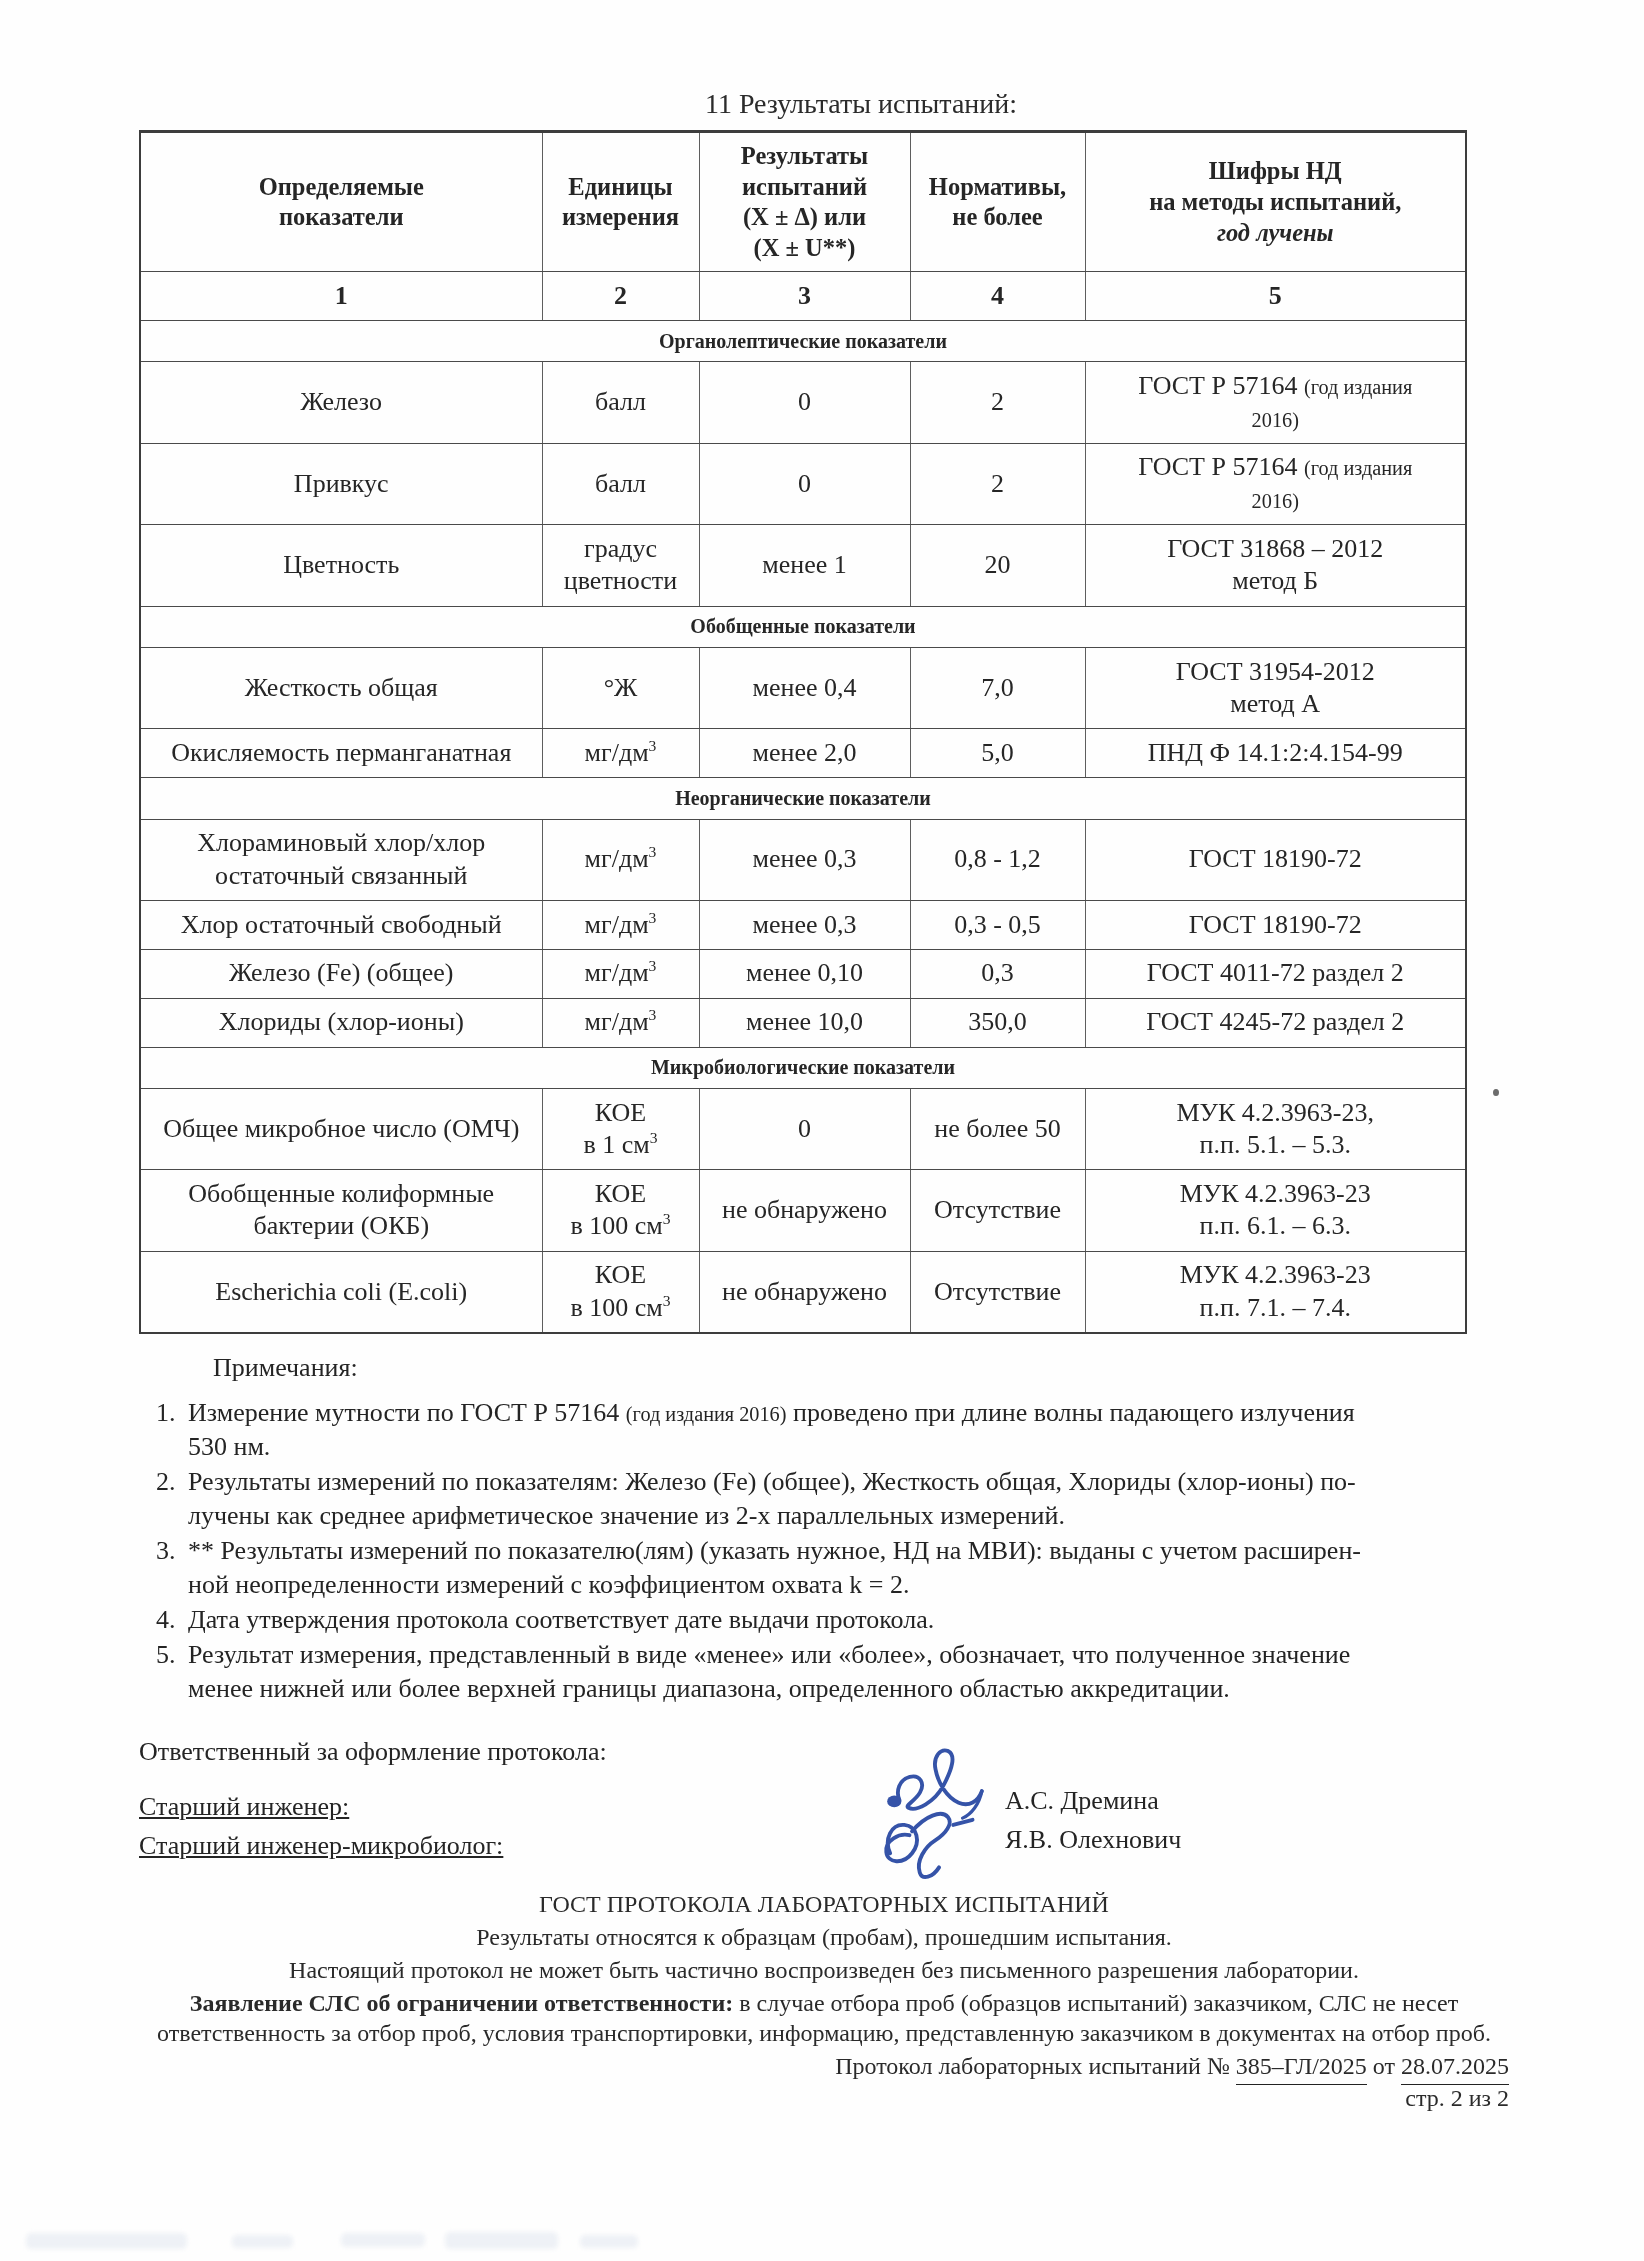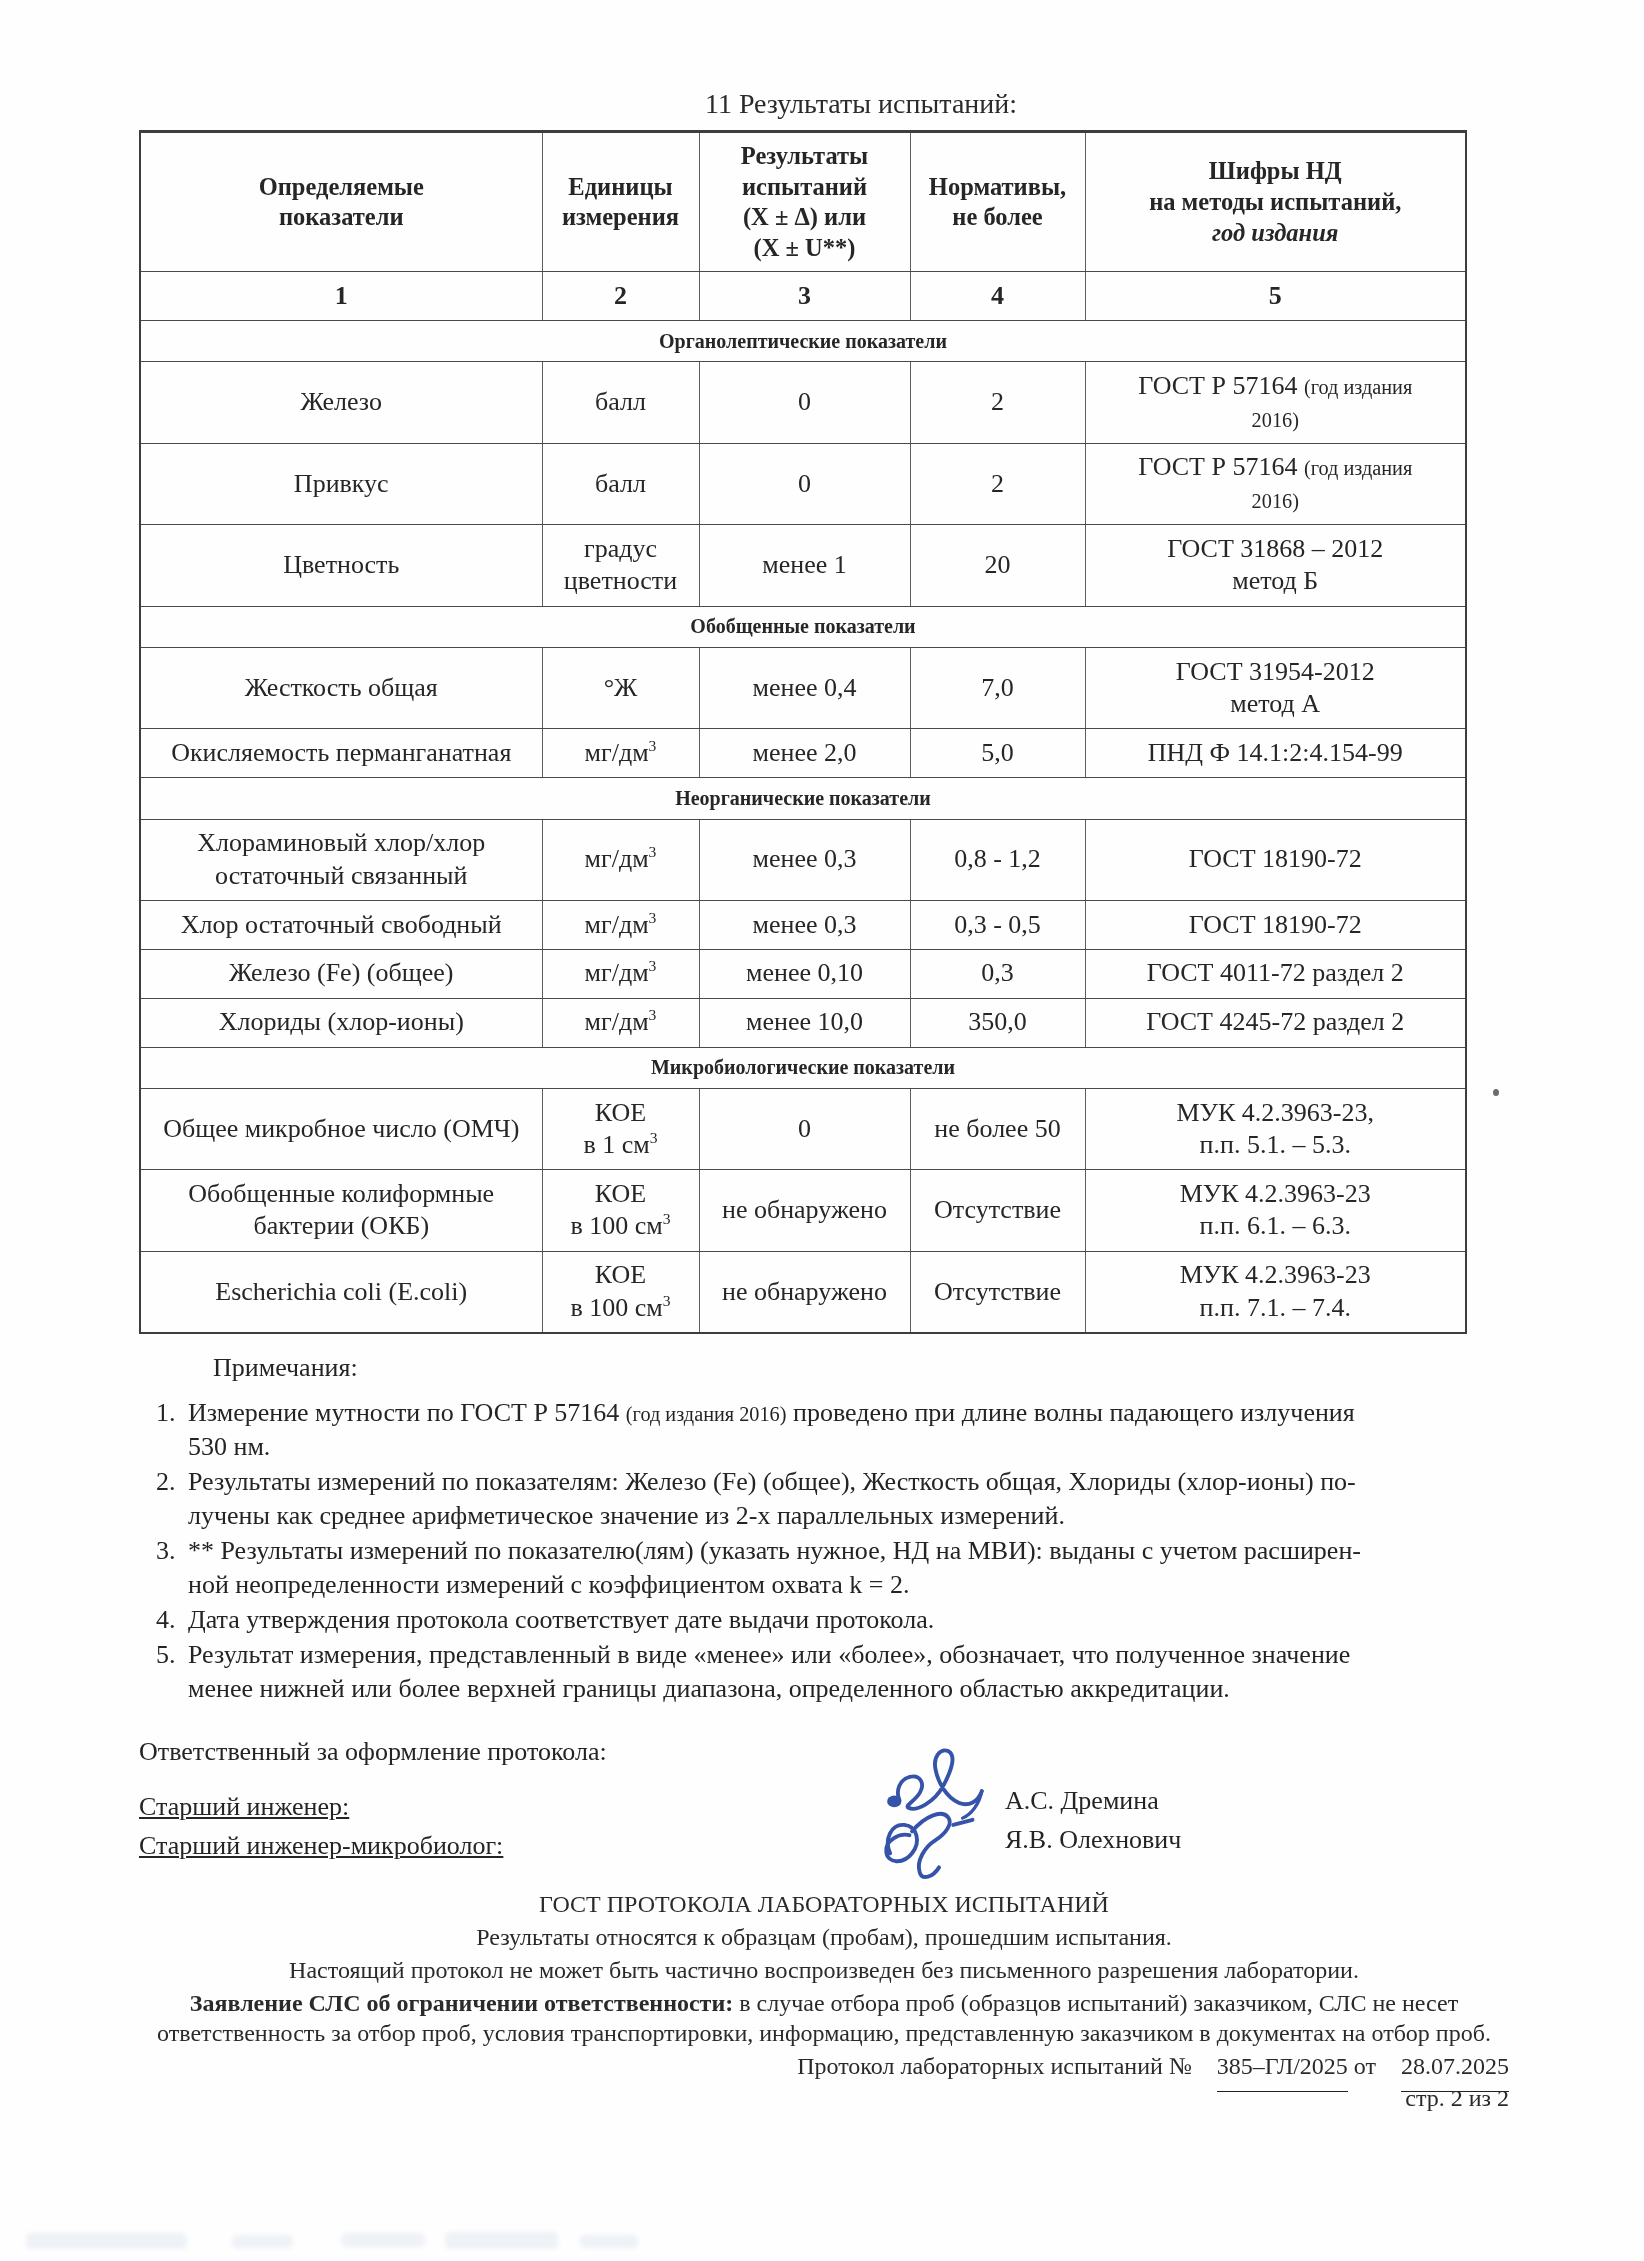--- a/index.html
+++ b/index.html
@@ -36,21 +36,21 @@
   .signer-row{ position:relative; height:39px; font-size:26px; }
   .signer-name{ position:absolute; left:866px; top:0;text-align:center; }
   .signer-role{ position:absolute; left:0; top:6px;text-decoration:underline; }
   .signatures{ position:absolute; left:741px; top:-40px; width:167px; }
   .signatures svg{ display:block; }
   .sig2{ margin-top:-23px; margin-left:-13px; }
   .footer{ margin-top:26px; font-size:24px; line-height:1.22; text-align:center; color:#2a2a2a; }
   .footer .fline{ margin-bottom:3.9px; }
   .footer .b{ font-weight:bold; }
   .fright{ text-align:right; margin-top:2.6px; }
-  .u{ border-bottom:1.9px solid #222; padding-bottom:12px;margin-left:19px; }
+  .u{ border-bottom:1.9px solid #222; padding-bottom:5px; }
   .dot-artifact{ position:absolute; left:1493px; top:1089px; width:5.8px; height:7px;
     background:#3b3b3b; border-radius:50%; opacity:.75; }
   .bleed{ position:absolute; background:#eef1f6; filter:blur(1.9px); border-radius:5.2px; }
 </style>
 </head>
 <body>
 
 <div class="page">
 
   <div class="doc-title">11 Результаты испытаний:</div>
@@ -62,21 +62,21 @@
         <col style="width:211px">
         <col style="width:175px">
         <col style="width:381px">
     </colgroup>
     <tbody>
         <tr>
           <td class="hcell col1">Определяемые<br>показатели</td>
           <td class="hcell col2">Единицы<br>измерения</td>
           <td class="hcell col3">Результаты<br>испытаний<br>(Х ± Δ) или<br>(Х ± U**)</td>
           <td class="hcell col4">Нормативы,<br>не более</td>
-          <td class="hcell col5">Шифры НД<br>на методы испытаний,<br><span class="it">год издания</span></td>
+          <td class="hcell col5">Шифры НД<br>на методы испытаний,<br><span class="it">год лучены</span></td>
         </tr>
         <tr>
           <td class="numcell">1</td>
           <td class="numcell">2</td>
           <td class="numcell">3</td>
           <td class="numcell">4</td>
           <td class="numcell">5</td>
         </tr>
         <tr>
           <td class="section" colspan="5">Органолептические показатели</td>

